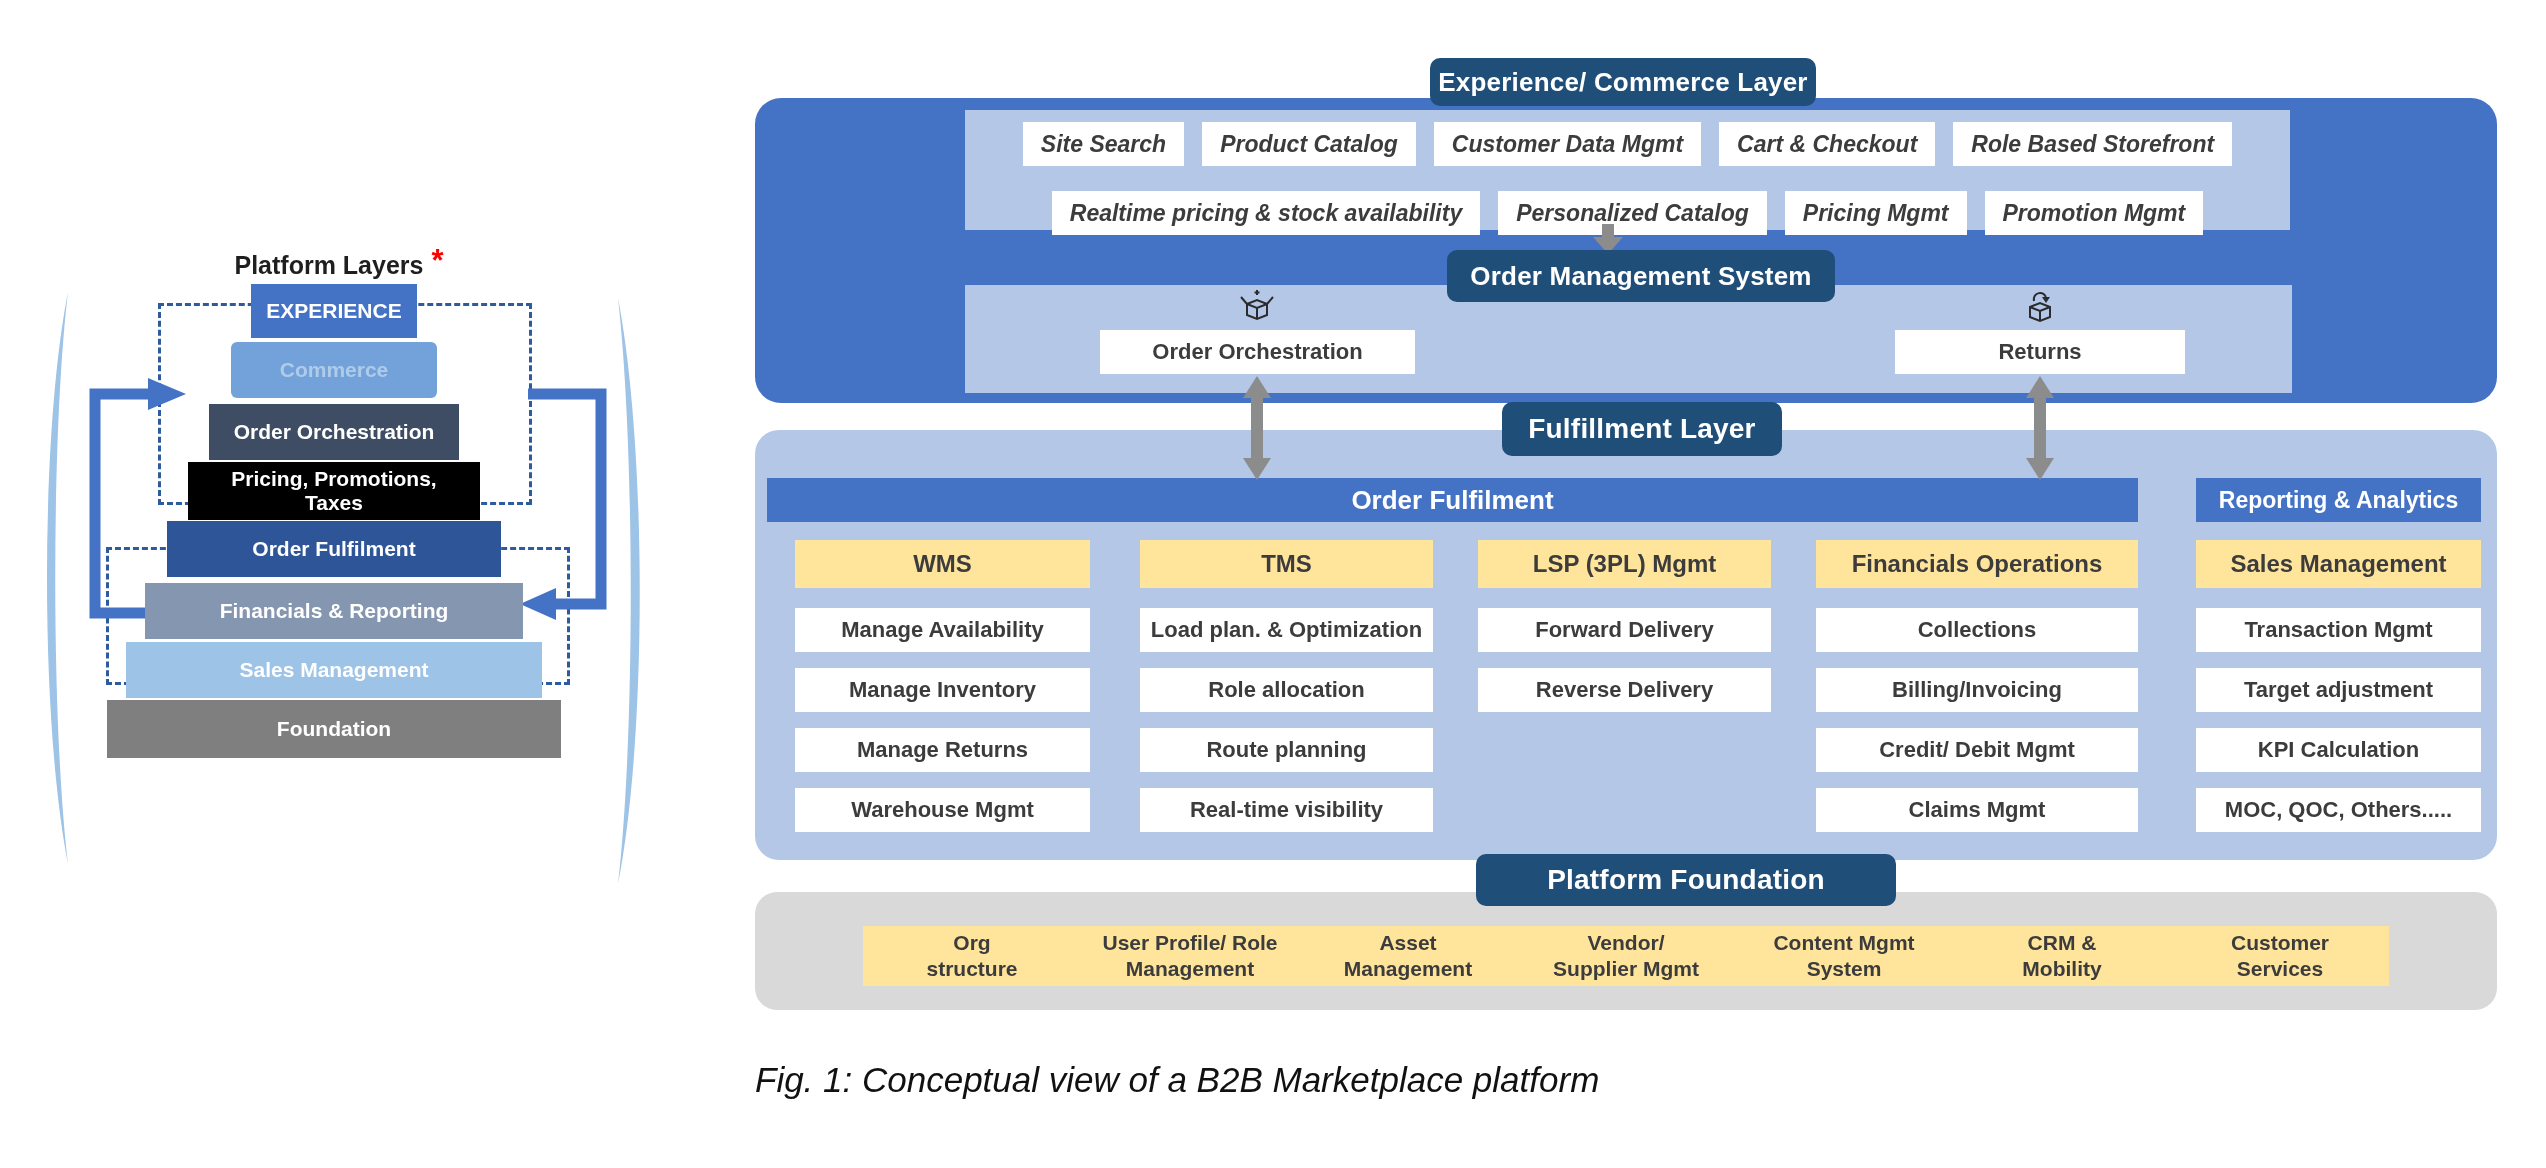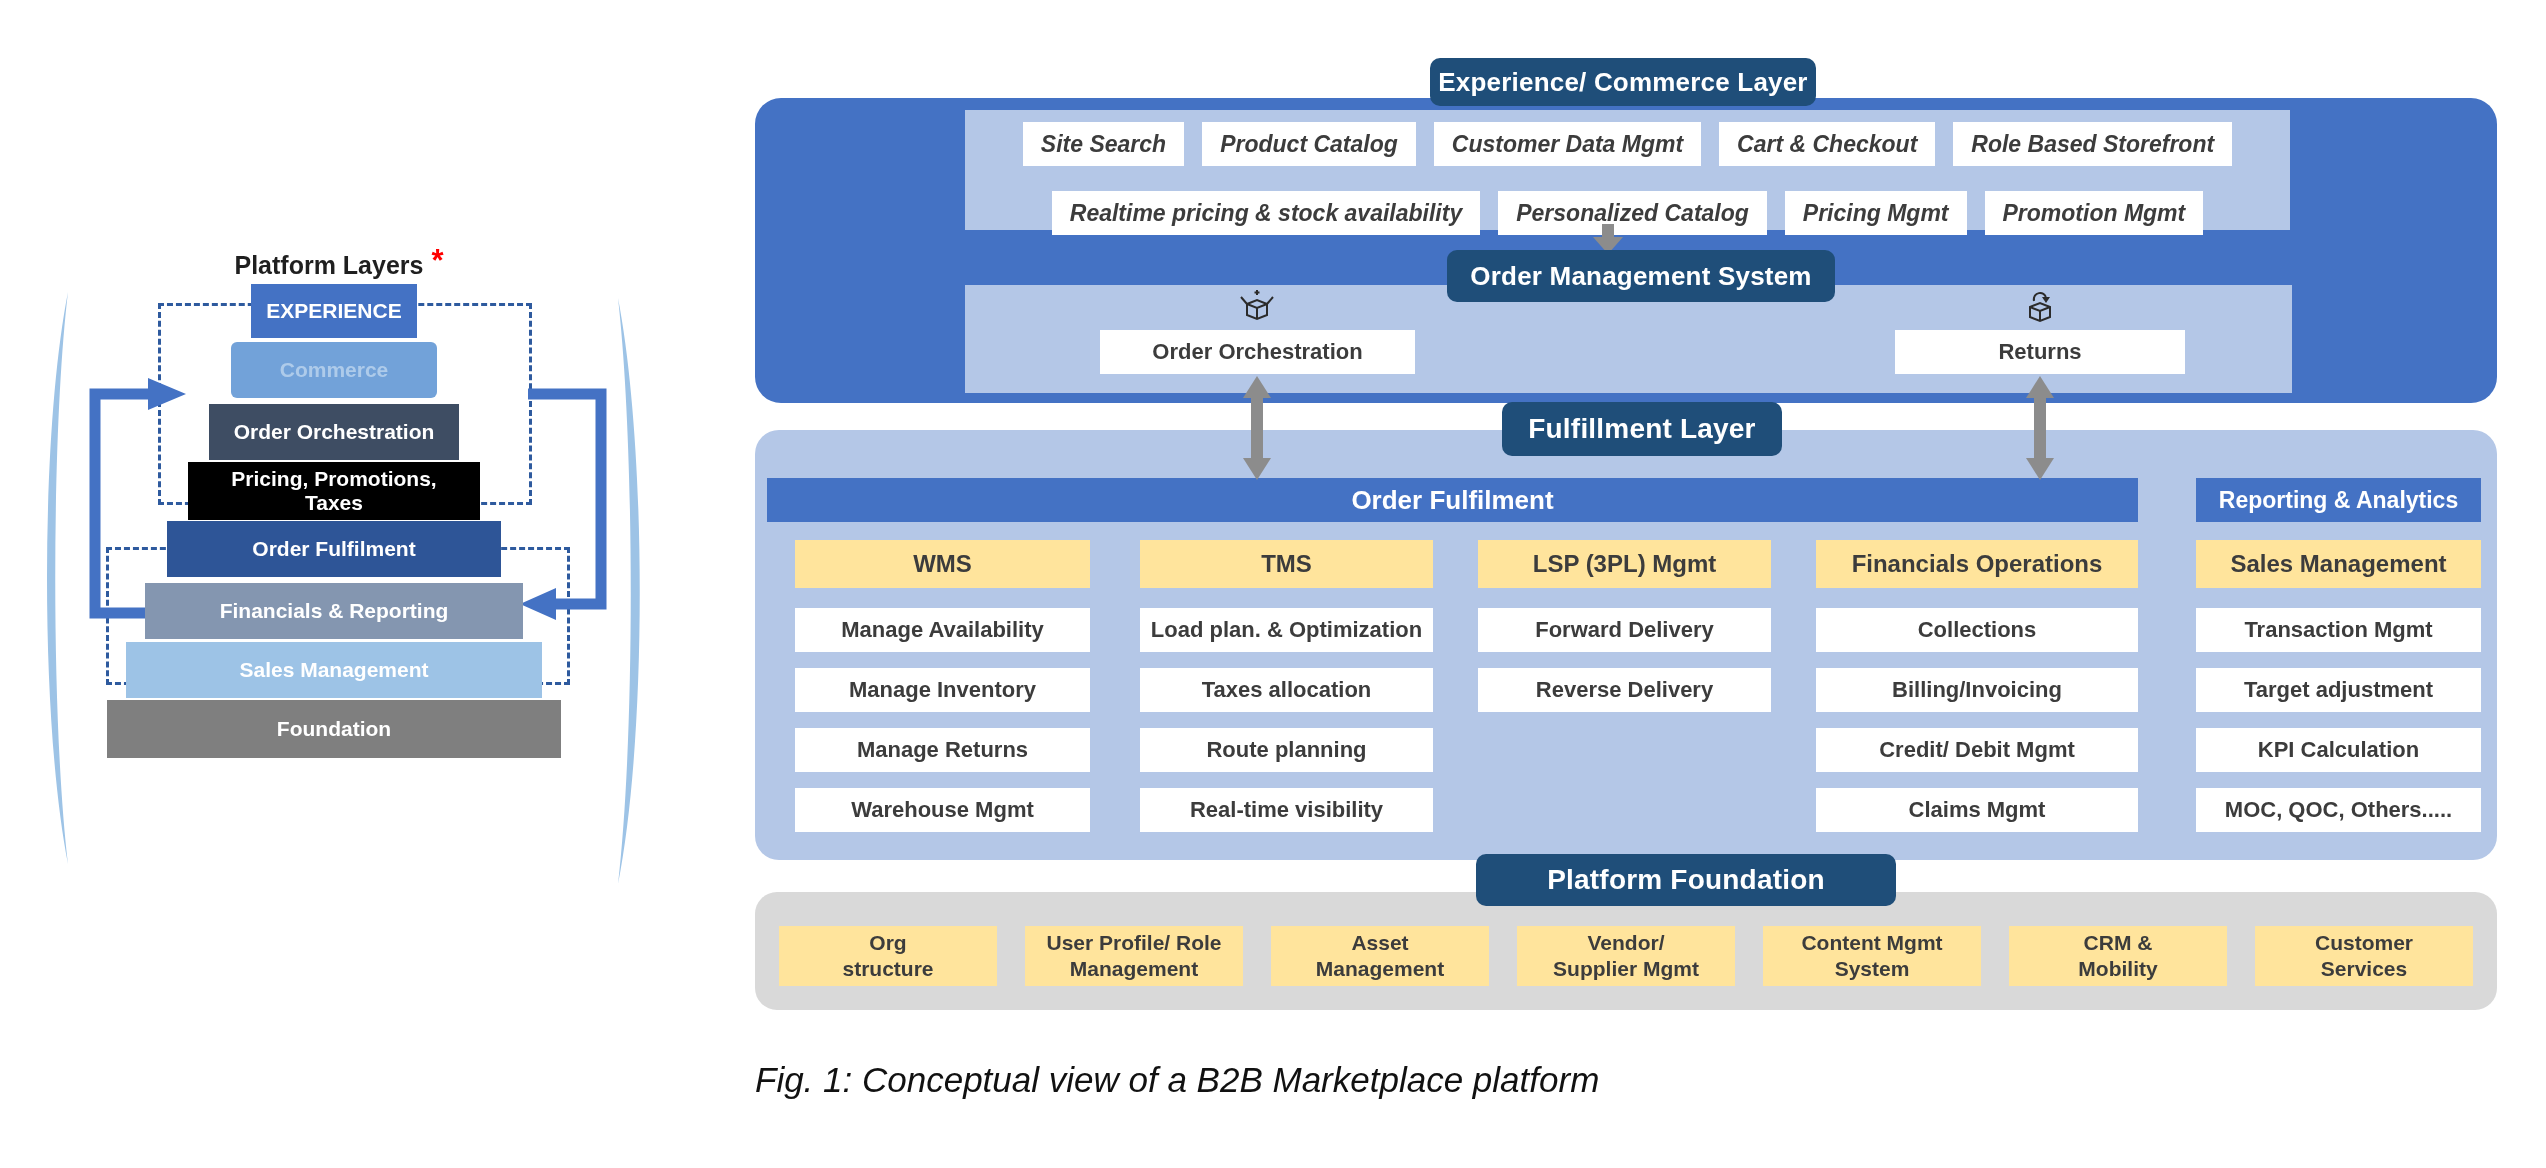--- a/index.html
+++ b/index.html
@@ -16,21 +16,21 @@
   .panel-gray{position:absolute;background:#D9D9D9;border-radius:22px;z-index:1;}
   .wbox{display:flex;align-items:center;justify-content:center;background:#ffffff;
         color:#3C3C3C;font-weight:bold;font-size:22px;white-space:nowrap;}
   .exp-row{position:absolute;left:0;right:0;display:flex;justify-content:center;gap:18px;}
   .exp-row .wbox{padding:0 18px;height:44px;font-size:23px;font-style:italic;}
   .bluebar{position:absolute;display:flex;align-items:center;justify-content:center;
            background:#4472C4;color:#ffffff;font-weight:bold;z-index:3;}
   .ybox{position:absolute;display:flex;align-items:center;justify-content:center;
         background:#FFE49C;color:#3C3C3C;font-weight:bold;font-size:24px;z-index:3;white-space:nowrap;}
   .cell{position:absolute;z-index:3;height:44px;}
-  .fnd-row{position:absolute;left:0;right:0;top:34px;display:flex;justify-content:center;gap:28px;align-items:center;}
+  .fnd-row{position:absolute;left:0;right:0;top:34px;display:flex;justify-content:center;align-items:center;}
   .fbox{width:218px;height:60px;background:#FFE49C;color:#3C3C3C;font-weight:bold;font-size:21px;
         display:flex;flex-direction:column;align-items:center;justify-content:center;line-height:1.22;text-align:center;}
   .icon-wrap{position:absolute;z-index:4;}
   .arrow-svg{position:absolute;z-index:4;}
   
   .pyr-title{position:absolute;left:174px;top:246px;width:330px;text-align:center;
              font-size:25px;font-weight:bold;color:#1f1f1f;z-index:5;}
   .pyr-title .ast{color:#FF0000;font-size:31px;margin-left:8px;position:relative;top:-3px;}
   .pyr{position:absolute;display:flex;align-items:center;justify-content:center;text-align:center;
        font-weight:bold;font-size:21px;z-index:4;line-height:1.15;}
@@ -162,21 +162,21 @@
     <div class="ybox" style="left:723px;top:110px;width:293px;height:48px">LSP (3PL) Mgmt</div>
     <div class="ybox" style="left:1061px;top:110px;width:322px;height:48px">Financials Operations</div>
     <div class="ybox" style="left:1441px;top:110px;width:285px;height:48px">Sales Management</div>
 
     <div class="wbox cell" style="left:40px;top:178px;width:295px">Manage Availability</div>
     <div class="wbox cell" style="left:40px;top:238px;width:295px">Manage Inventory</div>
     <div class="wbox cell" style="left:40px;top:298px;width:295px">Manage Returns</div>
     <div class="wbox cell" style="left:40px;top:358px;width:295px">Warehouse Mgmt</div>
 
     <div class="wbox cell" style="left:385px;top:178px;width:293px">Load plan. &amp; Optimization</div>
-    <div class="wbox cell" style="left:385px;top:238px;width:293px">Taxes allocation</div>
+    <div class="wbox cell" style="left:385px;top:238px;width:293px">Role allocation</div>
     <div class="wbox cell" style="left:385px;top:298px;width:293px">Route planning</div>
     <div class="wbox cell" style="left:385px;top:358px;width:293px">Real-time visibility</div>
 
     <div class="wbox cell" style="left:723px;top:178px;width:293px">Forward Delivery</div>
     <div class="wbox cell" style="left:723px;top:238px;width:293px">Reverse Delivery</div>
 
     <div class="wbox cell" style="left:1061px;top:178px;width:322px">Collections</div>
     <div class="wbox cell" style="left:1061px;top:238px;width:322px">Billing/Invoicing</div>
     <div class="wbox cell" style="left:1061px;top:298px;width:322px">Credit/ Debit Mgmt</div>
     <div class="wbox cell" style="left:1061px;top:358px;width:322px">Claims Mgmt</div>

